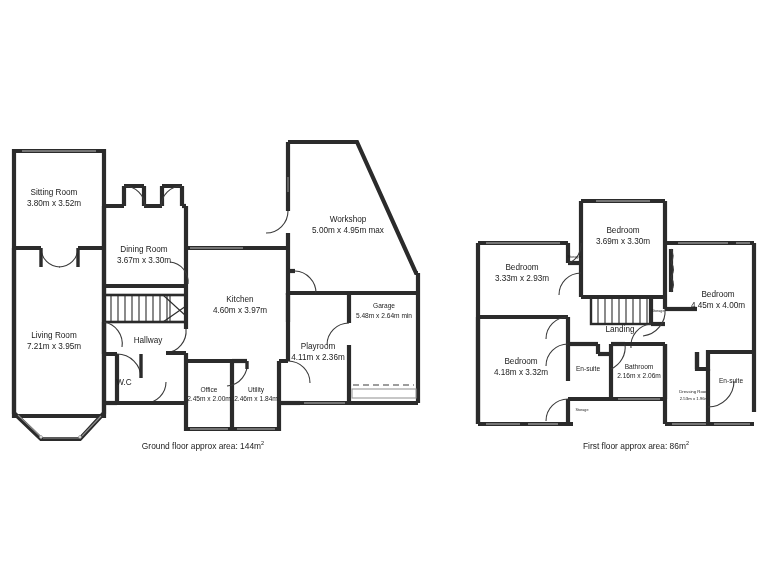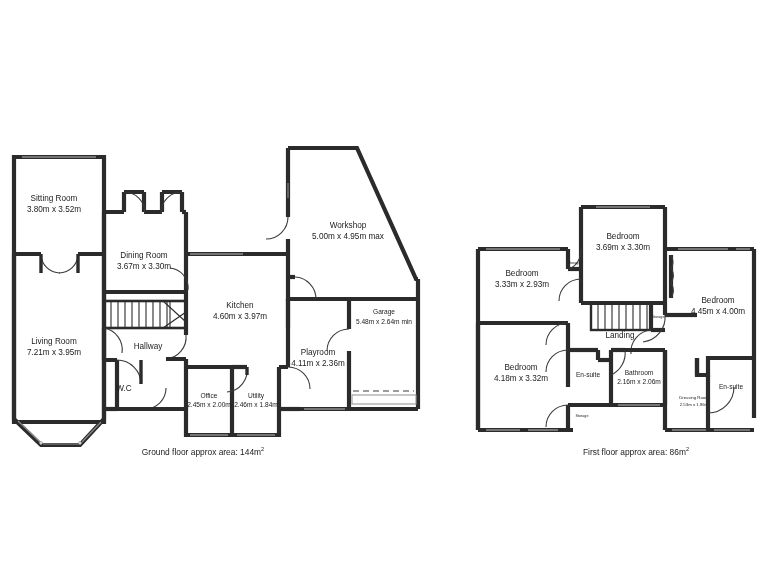--- a/index.html
+++ b/index.html
@@ -9,21 +9,21 @@
   }
   body {
     width: 768px;
     height: 576px;
     font-family: "Liberation Sans", sans-serif;
     overflow: hidden;
     position: relative;
   }
   #floorplan-root {
     position: absolute;
-    left: 0; top: 15px;
+    left: 0; top: 9px;
     width: 768px;
     height: 420px;
   }
   svg { display: block; }
 
   
   .wall {
     fill: none;
     stroke: #2b2b2b;
     stroke-width: 4.2;

